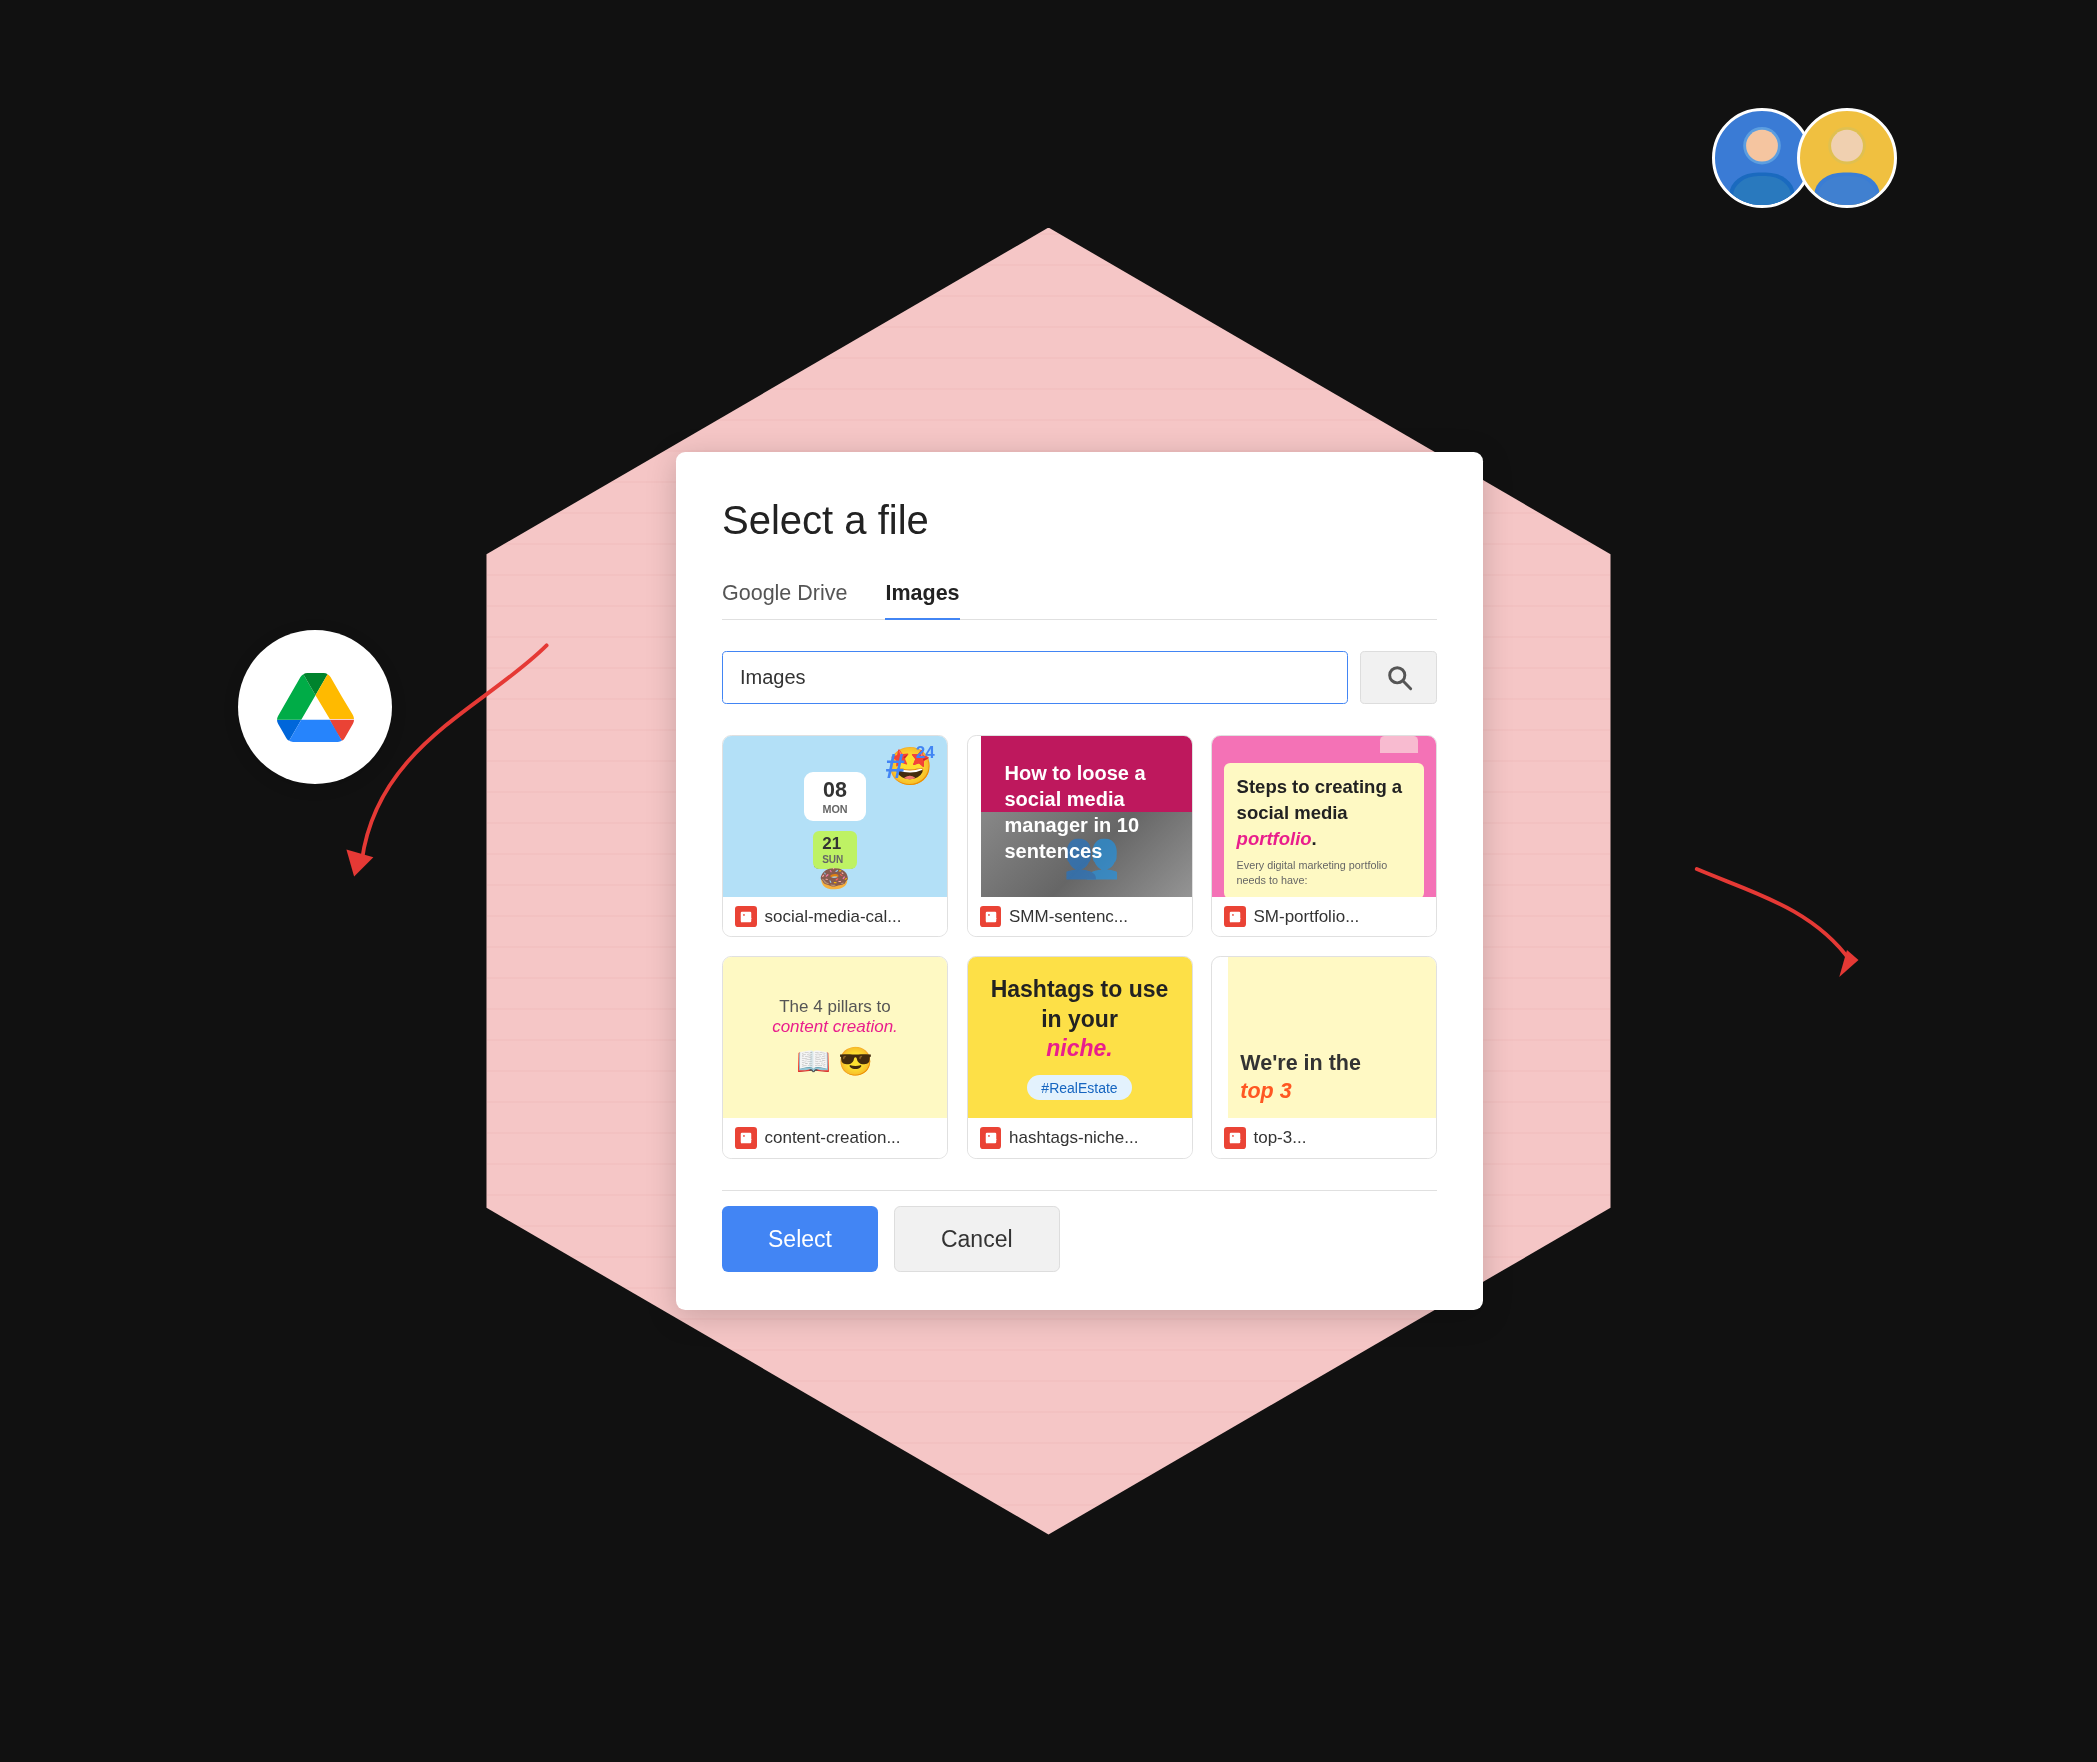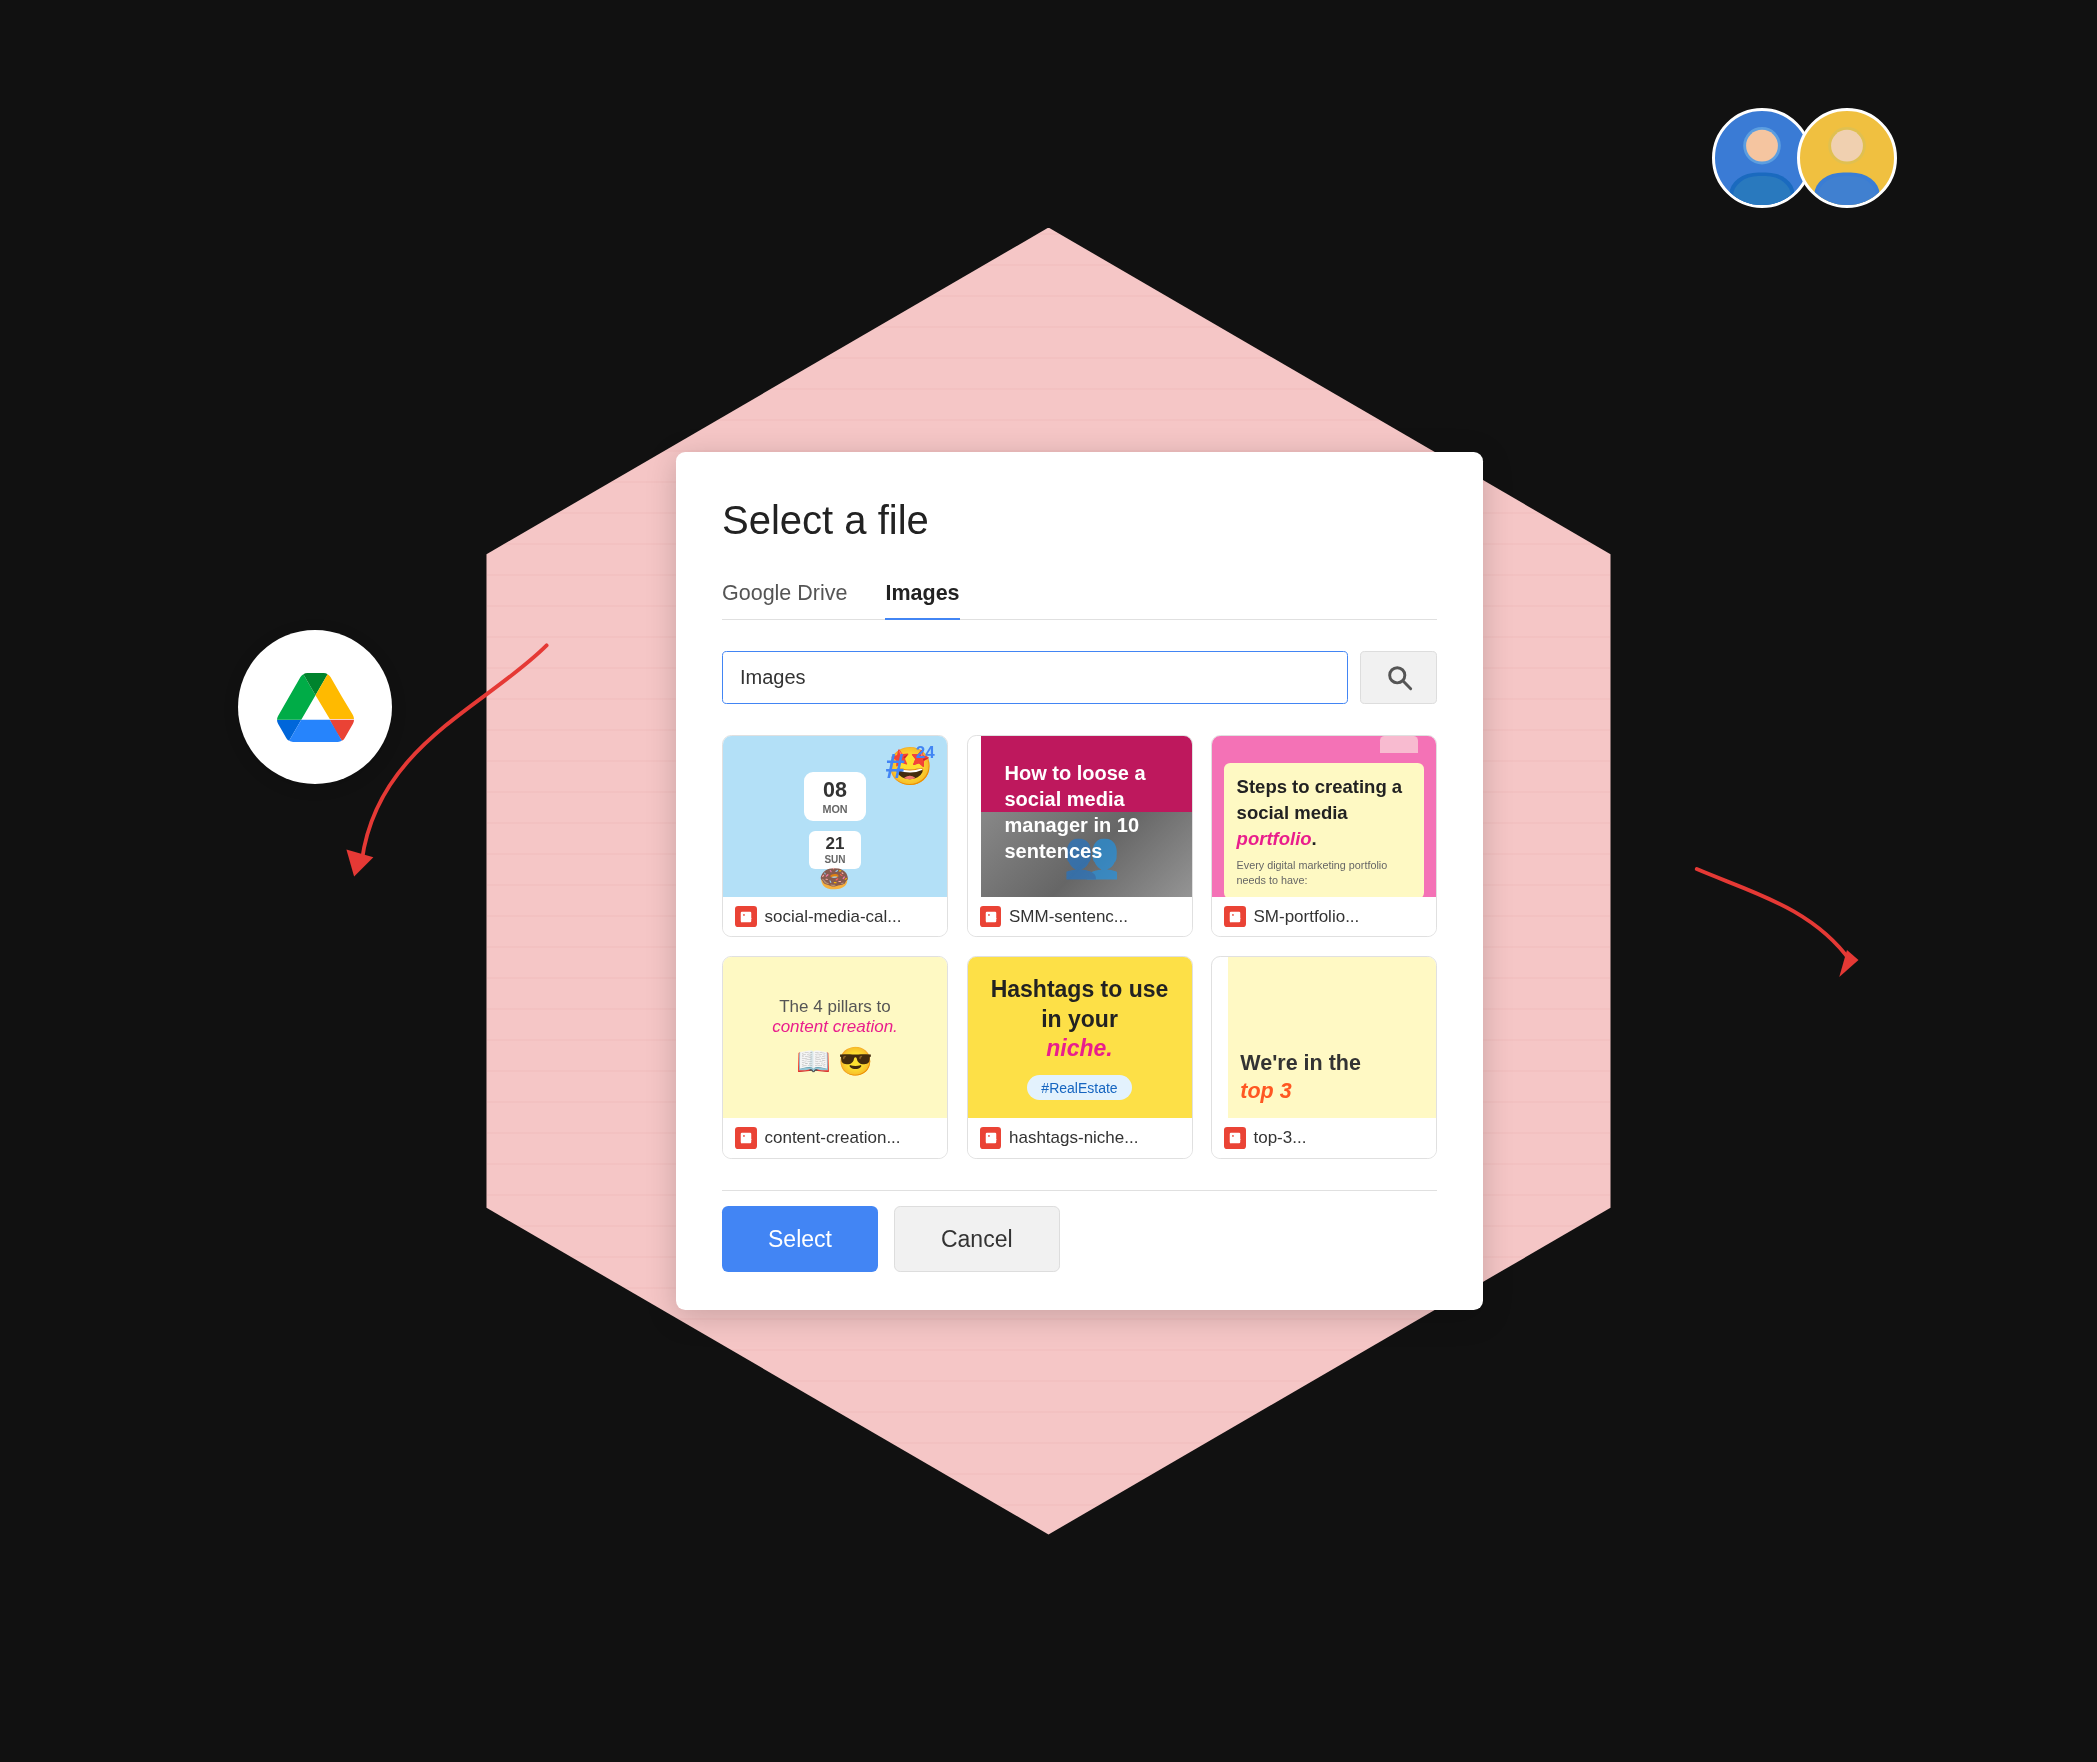--- a/index.html
+++ b/index.html
@@ -528,21 +528,21 @@
     <div class="file-card">
       <div class="file-thumb thumb-1">
         <span class="emoji-face">🤩</span>
         <span style="position:absolute;top:10.8px;right:42px;font-size:35px;font-weight:900;color:#4285f4;">#</span>
         <span style="position:absolute;top:7.7px;right:12.3px;font-size:17px;font-weight:bold;color:#4285f4;">24</span>
         <div class="calendar-block">
           <div class="cal-day">08</div>
           <div class="cal-weekday">MON</div>
         </div>
         <div class="gamepad-emoji">🎮</div>
-        <div style="position:absolute;bottom:28px;left:50%;transform:translateX(-50%);background:#ffffff;border-radius:6.2px;padding:3.1px 9.2px;font-size:14px;font-weight:bold;text-align:center;width:52px;">
+        <div style="position:absolute;bottom:28px;left:50%;transform:translateX(-50%);background:#bef264;border-radius:6.2px;padding:3.1px 9.2px;font-size:14px;font-weight:bold;width:44px;">
           <div style="font-size:17px;font-weight:bold;color:#333;">21</div>
           <div style="font-size:10px;color:#666;">SUN</div>
         </div>
         <div style="position:absolute;bottom:3.1px;left:50%;transform:translateX(-50%);font-size:24.6px;">🍩</div>
       </div>
       <div class="file-name-row">
         <div class="file-img-icon">
           <svg viewBox="0 0 24 24" fill="white">
               <rect x="3" y="3" width="18" height="18" rx="2"></rect>
               <circle cx="8.5" cy="8.5" r="1.5" fill="#ea4335"></circle>

